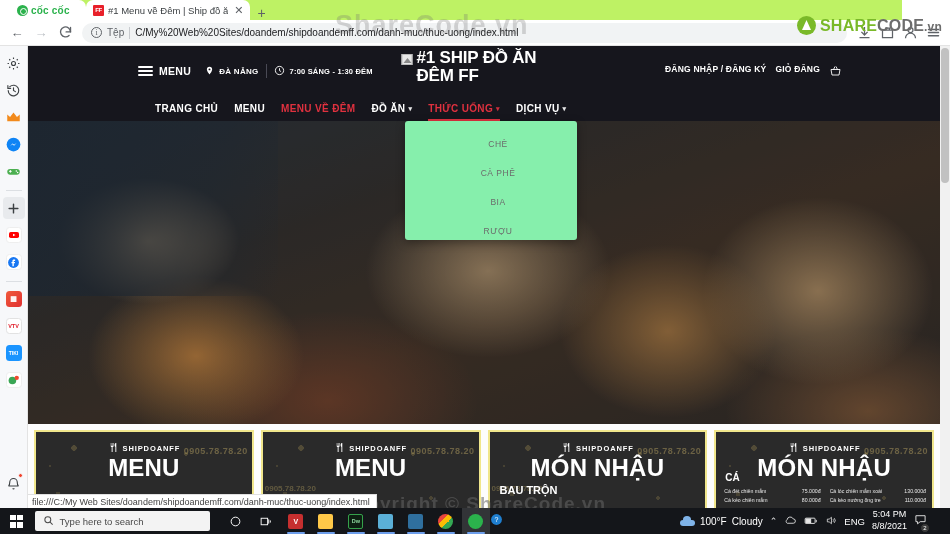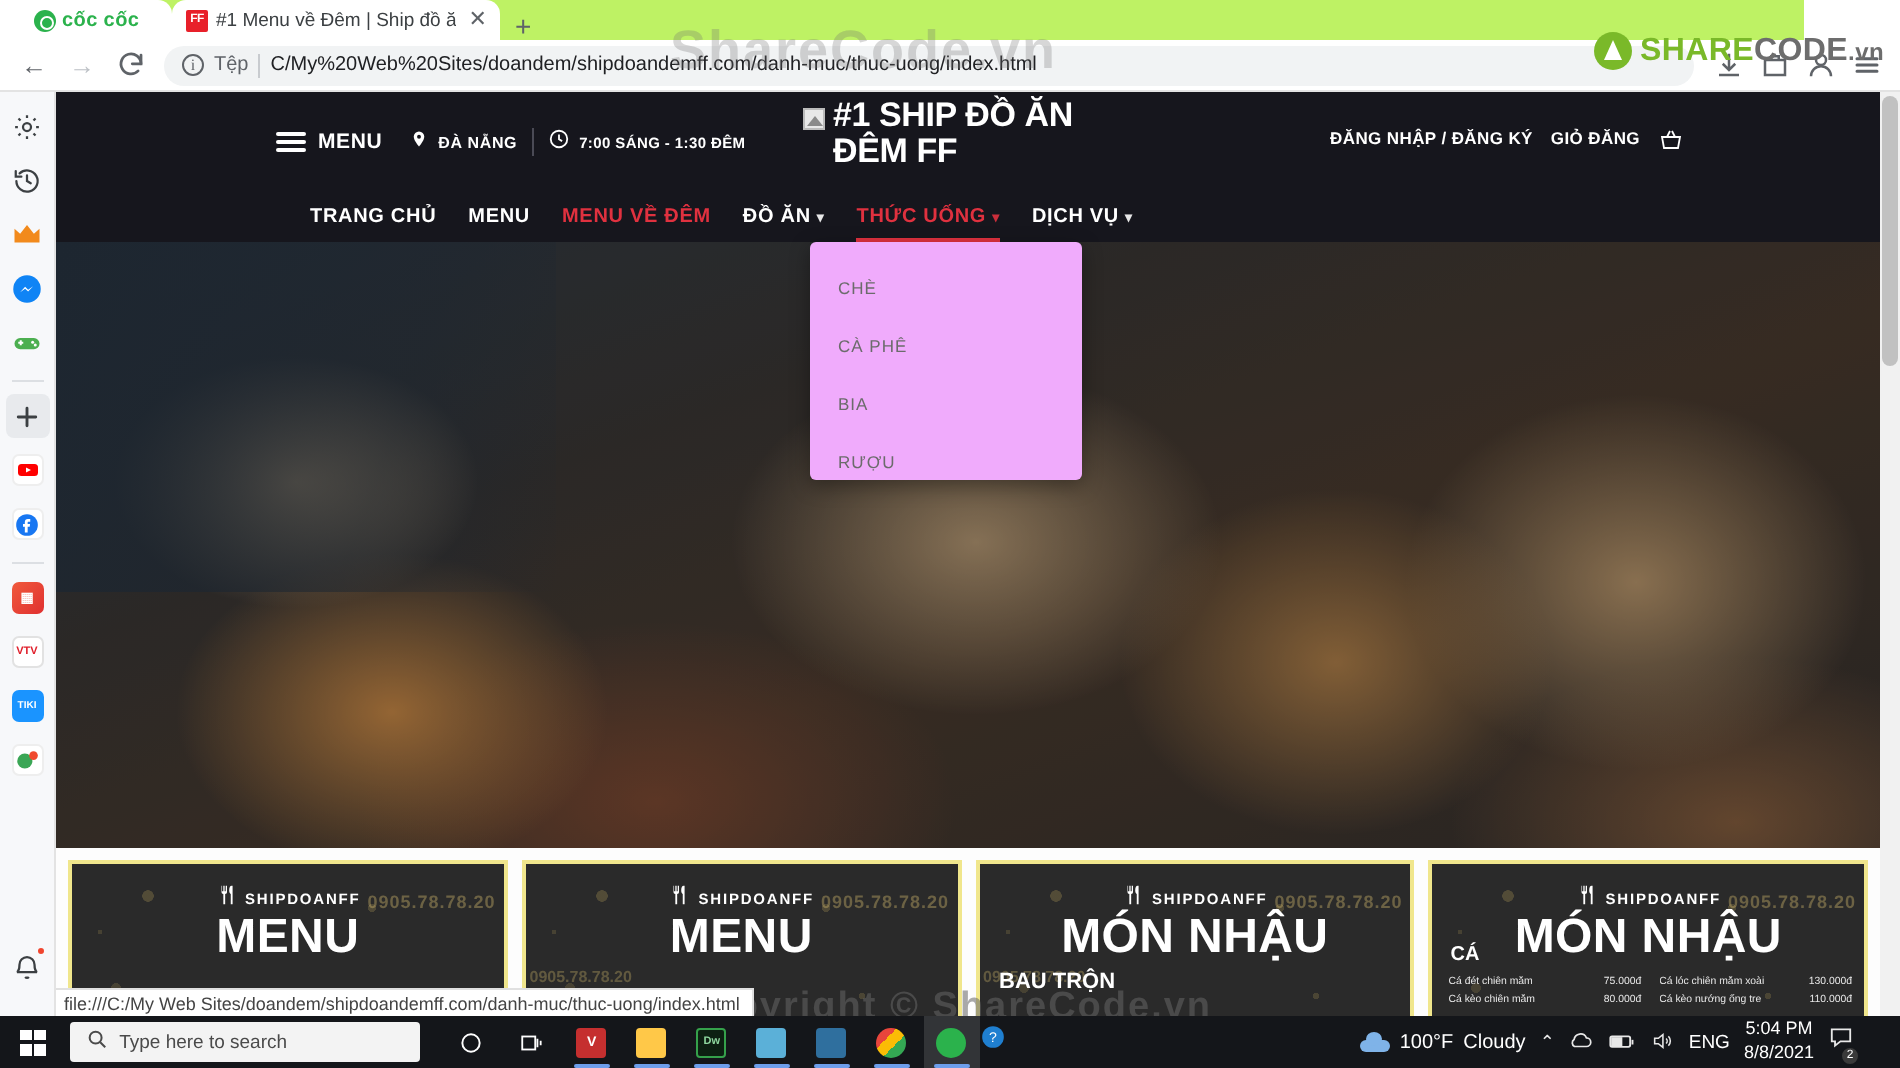--- a/index.html
+++ b/index.html
@@ -163,24 +163,24 @@
   }
   .nav-item.active { color: #e0313f; }
   .caret { font-size: 7px; opacity: .9; }
   .nav-underline {
     position: absolute; left: 0; right: 0; bottom: -4px; height: 1.6px;
     background: #e0313f;
   }
 
   
   .dropdown {
-    position: absolute; left: 377px; top: 25px; width: 136px; height: 119px;
-    background: #f0abfc; border-radius: 3px;
+    position: absolute; left: 377px; top: 25px; width: 172px; height: 119px;
+    background: #86efac; border-radius: 3px;
     box-shadow: 0 3px 10px rgba(0,0,0,.35);
-    padding: 18px 0 0 14px; z-index: 40;
+    padding: 18px 0 0 14px; z-index: 40; text-align: center;
   }
   .dd-item {
     font-size: 8.5px; color: #6b6b6b; letter-spacing: .5px;
     margin-bottom: 19px; cursor: pointer;
   }
 
   
   .hero {
     position: relative; height: 303px; overflow: hidden;
     background: #2c2a2c;

